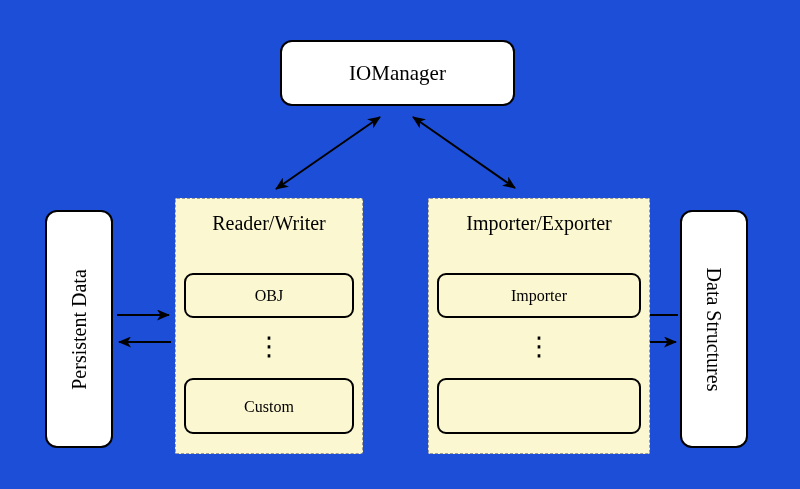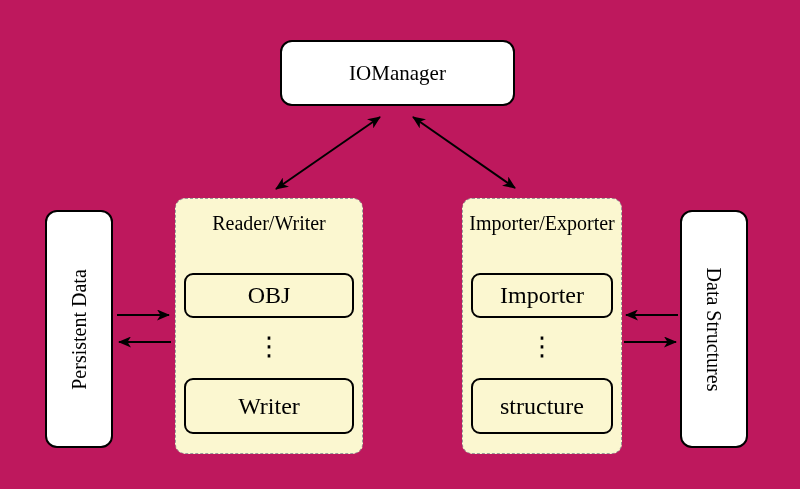--- a/index.html
+++ b/index.html
@@ -4,21 +4,21 @@
 <style>
   html, body {
     margin: 0;
     padding: 0;
     background: #ffffff;
   }
   .canvas {
     position: relative;
     width: 800px;
     height: 489px;
-    background: #be185d;
+    background: #1d4ed8;
     font-family: "Liberation Serif", "DejaVu Serif", serif;
     color: #000000;
     overflow: hidden;
   }
   .arrow-layer {
     position: absolute;
     left: 0; top: 0;
     width: 800px; height: 489px;
     pointer-events: none;
   }
@@ -42,39 +42,39 @@
     left: 280px; top: 40px;
     width: 235px; height: 66px;
     font-size: 21px;
   }
   
   .group {
     position: absolute;
     box-sizing: border-box;
     background: #fbf7d0;
     border: 1.6px dashed #999999;
-    border-radius: 10px;
+    border-radius: 2px;
     top: 198px;
     height: 256px;
   }
   .group.left  { left: 175px; width: 188px; }
-  .group.right { left: 428px; width: 160px; margin-left: 34px; }
+  .group.right { left: 428px; width: 222px; }
   .group-title {
     position: absolute;
     left: 0; right: 0;
     top: 13px;
     text-align: center;
     font-size: 20px;
   }
   .node.inner {
     left: 8px; right: 8px;
     background: #fbf7d0;
     border: 2.5px solid #000000;
     border-radius: 9px;
-    font-size: 24px;
+    font-size: 16px;
     line-height: 25px;
     flex-direction: column;
   }
   .node.inner.first  { top: 74px;  height: 45px; }
   .node.inner.second { top: 179px; height: 56px; }
   .dots {
     position: absolute;
     left: 0; right: 0;
     top: 131px;
     text-align: center;
@@ -115,30 +115,29 @@
     <line class="edge" x1="624" y1="342" x2="676" y2="342" marker-end="url(#ah)"></line>
   </svg>
 
   <div class="node big">IOManager</div>
 
   <div class="group left">
     <div class="group-title">Reader/Writer</div>
     <div class="node inner first">OBJ</div>
     <div class="dots">⋮</div>
     <div class="node inner second">
-      <span>Writer</span>
+      <span>Custom</span>
     </div>
   </div>
 
   <div class="group right">
     <div class="group-title">Importer/Exporter</div>
     <div class="node inner first">Importer</div>
     <div class="dots">⋮</div>
     <div class="node inner second">
-      <span>structure</span>
     </div>
   </div>
 
   <div class="node side left-side">
     <span class="vtext up">Persistent Data</span>
   </div>
 
   <div class="node side right-side">
     <span class="vtext down">Data Structures</span>
   </div>

